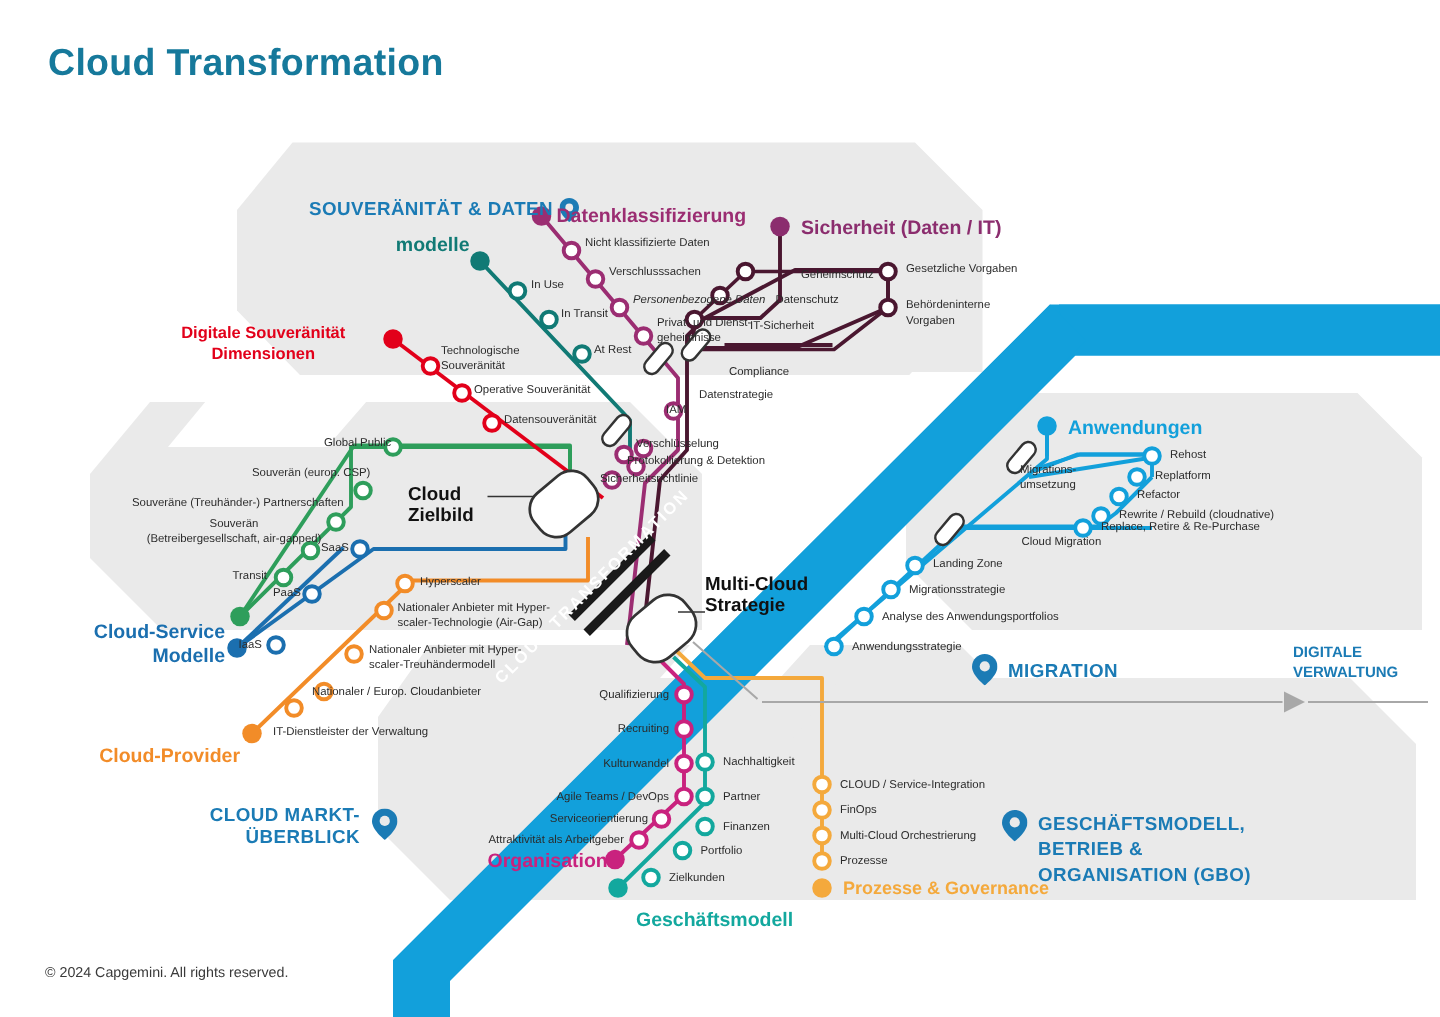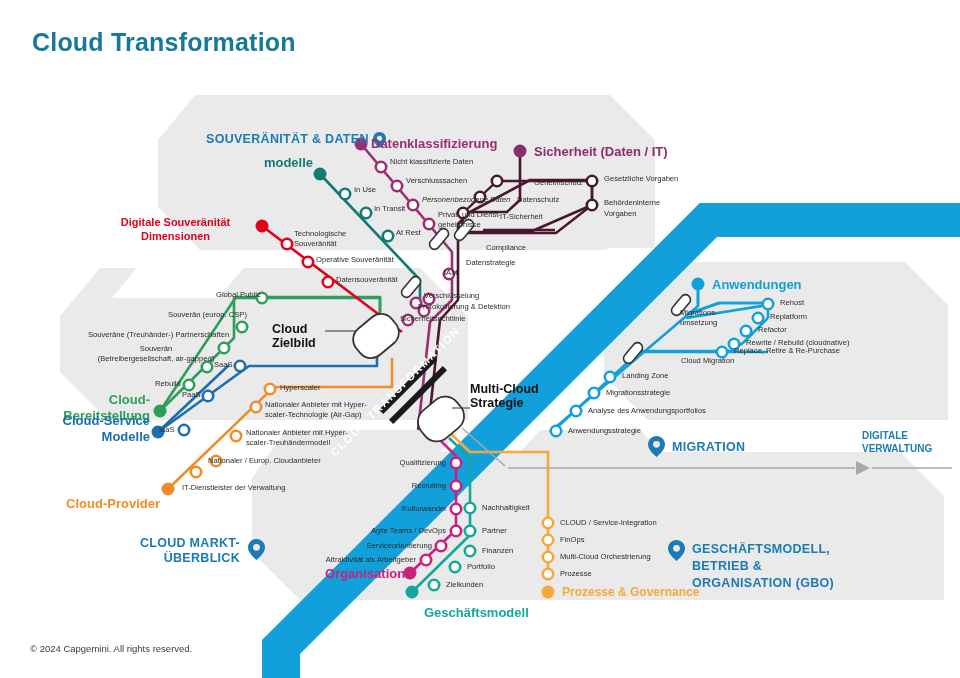--- a/index.html
+++ b/index.html
@@ -295,24 +295,20 @@
 
   <div class="lbl branch-hd" style="left:148px;top:155px;width:165px;text-align:right;font-size:13px;color:#117A75;line-height:1.25;">
     <span style="display:block;">modelle</span>
   </div>
 
   <div class="lbl branch-hd" style="left:98px;top:216px;width:155px;text-align:center;font-size:11px;color:#E2001A;line-height:1.25;">
     <span style="display:block;">Digitale Souveränität</span>
     <span style="display:block;">Dimensionen</span>
   </div>
 
-  <div class="lbl branch-hd" style="left:40px;top:392px;width:110px;text-align:right;font-size:13px;color:#2E9E5B;line-height:1.25;">
-    <span style="display:block;">Cloud-</span>
-    <span style="display:block;">Bereitstellung</span>
-  </div>
 
   <div class="lbl branch-hd" style="left:38px;top:413px;width:112px;text-align:right;font-size:13px;color:#1B6FAF;line-height:1.25;">
     <span style="display:block;">Cloud-Service</span>
     <span style="display:block;">Modelle</span>
   </div>
 
   <div class="lbl branch-hd" style="left:48px;top:496px;width:112px;text-align:right;font-size:13px;color:#F28C28;">Cloud-Provider</div>
 
   <div class="lbl branch-hd" style="left:712px;top:277px;font-size:13px;color:#12A0DB;">Anwendungen</div>
 
@@ -373,21 +369,21 @@
   <div class="lbl node-lbl" style="left:316px;top:256px;">Operative Souveränität</div>
   <div class="lbl node-lbl" style="left:336px;top:276px;">Datensouveränität</div>
 
   <div class="lbl node-lbl" style="left:216px;top:291px;">Global Public</div>
   <div class="lbl node-lbl" style="left:168px;top:311px;">Souverän (europ. CSP)</div>
   <div class="lbl node-lbl" style="left:88px;top:331px;">Souveräne (Treuhänder-) Partnerschaften</div>
   <div class="lbl node-lbl" style="left:76px;top:344px;line-height:1.35;text-align:center;width:160px;">
     <span style="display:block;">Souverän</span>
     <span style="display:block;">(Betreibergesellschaft, air-gapped)</span>
   </div>
-  <div class="lbl node-lbl" style="left:155px;top:380px;">Rebuild</div>
+  <div class="lbl node-lbl" style="left:155px;top:380px;">Transit</div>
 
   <div class="lbl node-lbl" style="left:214px;top:361px;">SaaS</div>
   <div class="lbl node-lbl" style="left:182px;top:391px;">PaaS</div>
   <div class="lbl node-lbl" style="left:159px;top:426px;">IaaS</div>
 
   <div class="lbl node-lbl" style="left:280px;top:384px;">Hyperscaler</div>
   <div class="lbl node-lbl" style="left:265px;top:400px;line-height:1.35;">
     <span style="display:block;">Nationaler Anbieter mit Hyper-</span>
     <span style="display:block;">scaler-Technologie (Air-Gap)</span>
   </div>

